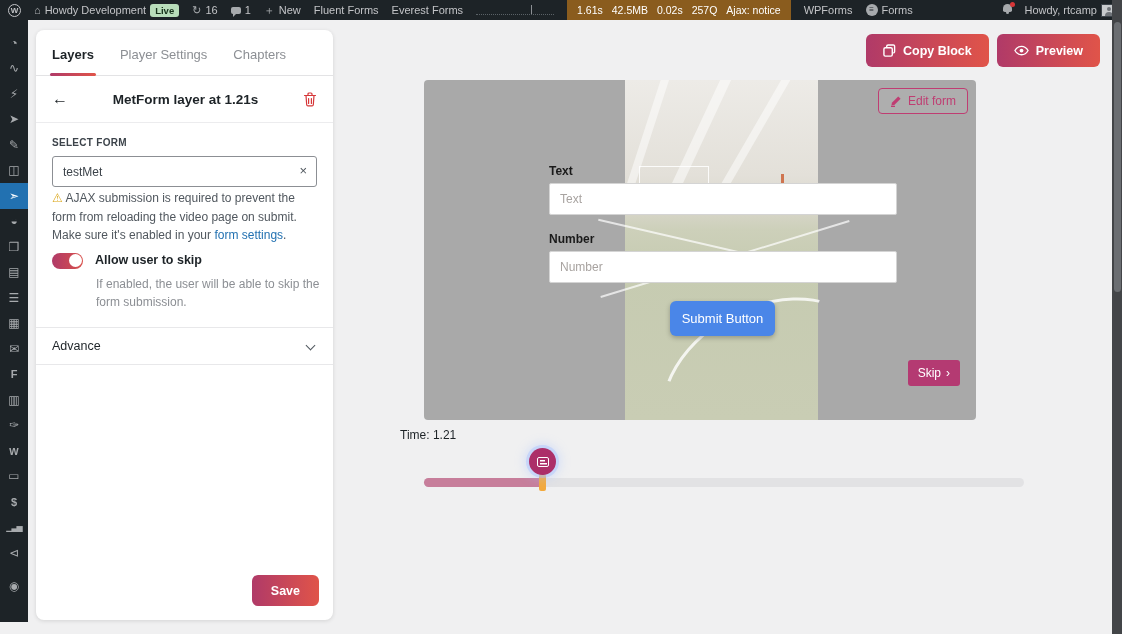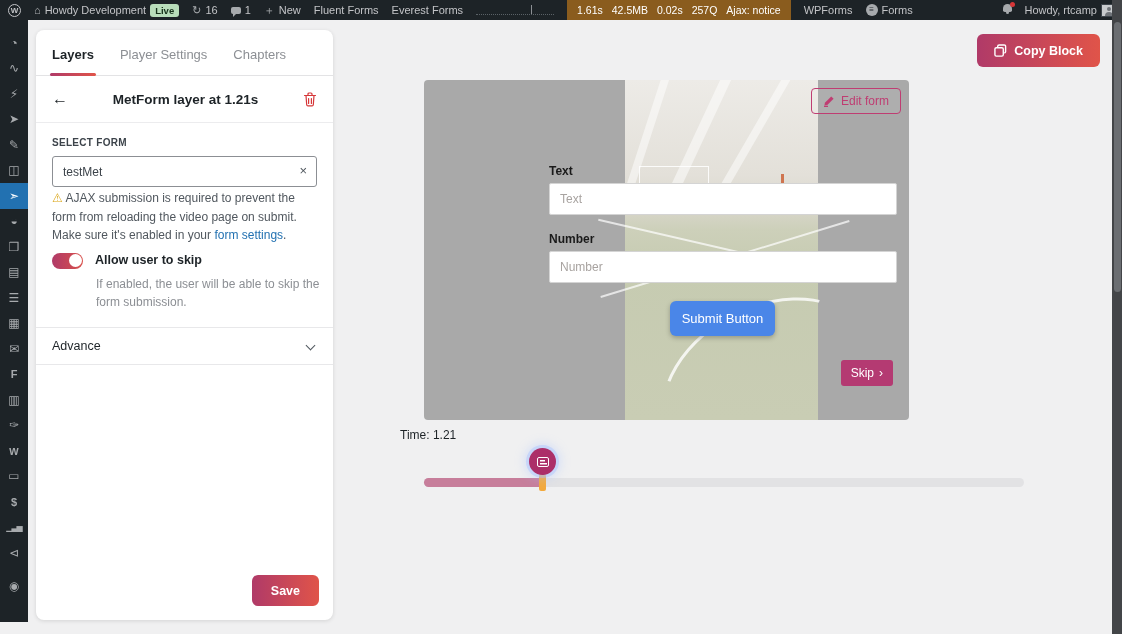--- a/index.html
+++ b/index.html
@@ -73,21 +73,21 @@
   .toggle::after { content:''; position:absolute; right:1.5px; top:1.5px; width:13px; height:13px; background:#fff; border-radius:50%; }
   .toggle-label { font-size:12.5px; font-weight:bold; color:#1d2327; }
   .toggle-desc { font-size:12px; color:#8c8f94; line-height:1.5; margin:0 14px 16px 44px; width:230px; }
   .advance-row { border-top:1px solid #e8e8ea; border-bottom:1px solid #e8e8ea; margin:0 -16px; padding:11px 16px;
     display:flex; align-items:center; justify-content:space-between; cursor:pointer; }
   .advance-label { font-size:12.5px; color:#1d2327; }
   .chev-down { width:7px; height:7px; border-right:1.5px solid #50575e; border-bottom:1.5px solid #50575e; transform:rotate(45deg); margin-right:3px; }
   .save-btn { position:absolute; right:14px; bottom:14px; height:31px; padding:0 19px; justify-content:center; }
 
   
-  .player { position:absolute; left:424px; top:80px; width:485px; height:340px; background:#a9a9a9; border-radius:4px; overflow:hidden; }
+  .player { position:absolute; left:424px; top:80px; width:552px; height:340px; background:#a9a9a9; border-radius:4px; overflow:hidden; }
   .video-strip { position:absolute; left:201px; top:0; width:193px; height:340px;
     background:linear-gradient(180deg,#edebe7 0%,#e3e0d9 28%,#d8d6ca 38%,#cdd0ba 44%,#c6cbb1 55%,#c9cdb4 100%); }
   .beam { position:absolute; background:rgba(255,255,255,.5); transform:rotate(18deg); }
   .goal { position:absolute; left:14px; top:86px; width:70px; height:26px; border:1.5px solid rgba(255,255,255,.85); border-bottom:none; }
   .bench { position:absolute; left:28px; top:104px; width:135px; height:9px; background:#9fb6cc; opacity:.85; border-radius:1px; }
   .post { position:absolute; left:156px; top:94px; width:3px; height:18px; background:#cf7550; }
   .fline { position:absolute; height:2px; background:rgba(255,255,255,.7); }
   .curve { position:absolute; left:30px; top:225px; width:230px; height:170px; border:3px solid transparent;
     border-top-color:rgba(255,255,255,.8); border-radius:50%; transform:rotate(-28deg); }
   .edit-form-btn { position:absolute; right:8px; top:8px; height:26px; padding:0 11px; background:rgba(255,255,255,.06);
@@ -241,20 +241,27 @@
 </div>
 
 <div class="top-actions">
   <button class="grad-btn">
     <svg width="13" height="13" viewBox="0 0 14 14">
         <rect x="1" y="4" width="9" height="9" rx="1.5" fill="none" stroke="#fff" stroke-width="1.5"></rect>
         <path d="M4 4V2.5A1.5 1.5 0 0 1 5.5 1H11a1.5 1.5 0 0 1 1.5 1.5V8A1.5 1.5 0 0 1 11 9.5" fill="none" stroke="#fff" stroke-width="1.5"></path>
       </svg>
     <span>Copy Block</span>
   </button>
+  <button class="grad-btn">
+    <svg width="15" height="11" viewBox="0 0 16 11">
+        <path d="M1 5.5C2.8 2.2 5.3 1 8 1s5.2 1.2 7 4.5C13.2 8.8 10.7 10 8 10S2.8 8.8 1 5.5z" fill="none" stroke="#fff" stroke-width="1.4"></path>
+        <circle cx="8" cy="5.5" r="2" fill="#fff"></circle>
+      </svg>
+    <span>Preview</span>
+  </button>
 </div>
 
 <div class="panel">
   <div class="tabs">
     <div class="tab active">Layers</div>
     <div class="tab">Player Settings</div>
     <div class="tab">Chapters</div>
   </div>
   <div class="layer-head">
     <span class="back-arrow">←</span>

